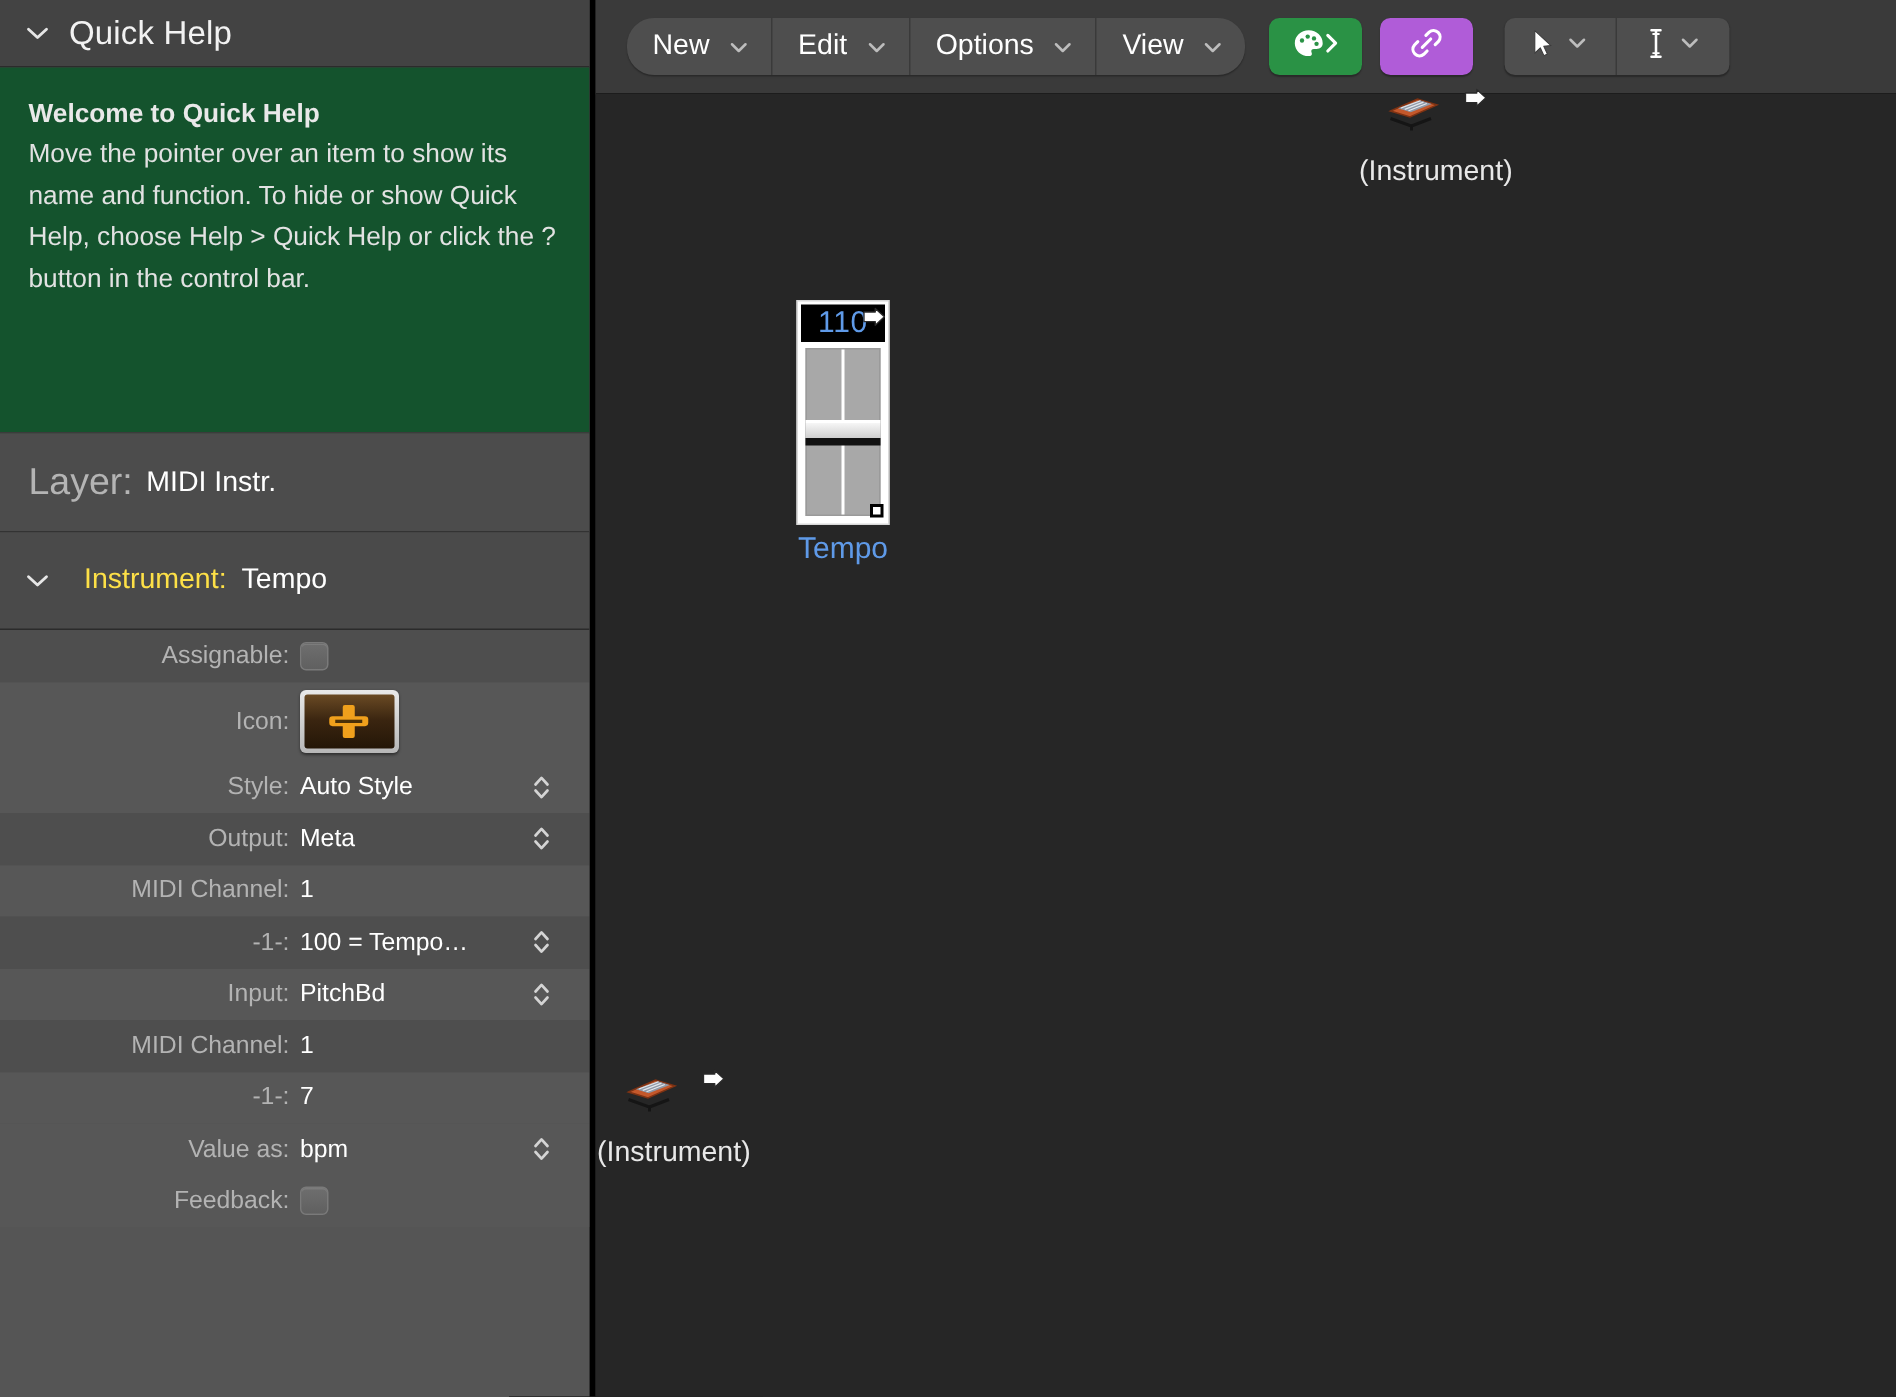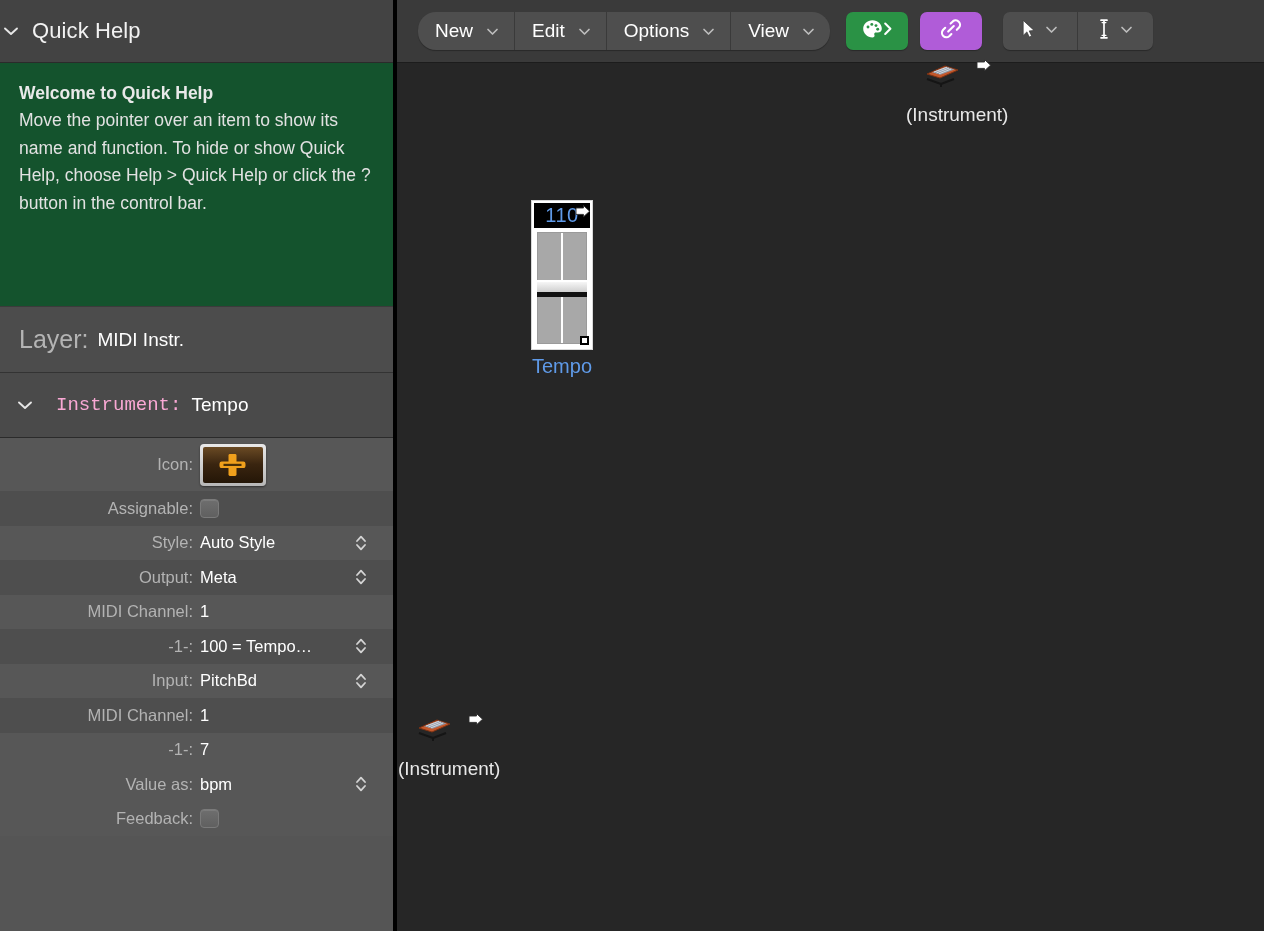--- a/index.html
+++ b/index.html
@@ -17,23 +17,24 @@
   
   #sidebar {
     position: relative;
     width: 393px; height: 931px;
     background: #555555;
     flex: 0 0 393px;
     overflow: hidden;
   }
 
   .qh-header {
-    height: 63px;
+    height: 45px;
     background: #434343;
     display: flex; align-items: center;
+    padding-left: 14px;
     border-bottom: 1px solid #2b2b2b;
   }
   .chev {
     width: 22px; height: 22px;
     display: inline-flex; align-items: center; justify-content: center;
     margin-right: 10px;
     flex: 0 0 22px;
   }
   .chev svg { display:block; }
   .qh-title {
@@ -71,21 +72,21 @@
   .layer-label { color: #b4b4b4; font-size: 25px; }
   .layer-value { color: #ffffff; font-size: 19px; margin-left: 9px; }
 
   .instr-row {
     height: 65px;
     background: #4a4a4a;
     display: flex; align-items: center;
     border-bottom: 1px solid #2b2b2b;
     padding-left: 14px;
   }
-  .instr-label { color: #f9a8d4; font-size: 19px; margin-left: 10px; font-family: Liberation Mono, monospace;}
+  .instr-label { color: #fde047; font-size: 19px; margin-left: 10px;}
   .instr-value { color: #ffffff; font-size: 19px; margin-left: 10px; }
 
   
   .param {
     display: flex;
     align-items: center;
     height: 34.5px;
     padding-right: 14px;
     position: relative;
   }
@@ -329,35 +330,35 @@
       <span class="chev">
         <svg width="20" height="20" viewBox="0 0 20 20">
           <path d="M4 7.5 L10 13 L16 7.5" fill="none" stroke="#e6e6e6" stroke-width="1.9" stroke-linecap="round" stroke-linejoin="round"></path>
         </svg>
       </span>
       <span class="instr-label">Instrument:</span>
       <span class="instr-value">Tempo</span>
     </div>
 
     <div id="param-list">
+        <div class="param even">
+          <div class="p-label">Assignable:</div>
+          <div class="checkbox"></div>
+        </div>
         <div class="param odd tall">
           <div class="p-label">Icon:</div>
           <div class="icon-swatch">
             <div class="icon-swatch-inner">
               <svg width="52" height="30" viewBox="0 0 52 30">
                 <rect x="21.5" y="4" width="8" height="22" rx="1.4" fill="#f0a01c"></rect>
                 <rect x="12.5" y="11.5" width="26" height="6.6" rx="2.2" fill="#f0a01c"></rect>
                 <rect x="16.5" y="13.8" width="18" height="2.2" fill="#4a3008"></rect>
               </svg>
             </div>
           </div>
-        </div>
-        <div class="param even">
-          <div class="p-label">Assignable:</div>
-          <div class="checkbox"></div>
         </div>
         <div class="param odd">
           <div class="p-label">Style:</div>
           <div class="p-value"><span>Auto Style</span></div>
           <div class="stepper">
             <svg width="14" height="22" viewBox="0 0 14 22">
               <path d="M3 9 L7 4.6 L11 9" fill="none" stroke="#d4d4d4" stroke-width="1.8" stroke-linecap="round" stroke-linejoin="round"></path>
               <path d="M3 13 L7 17.4 L11 13" fill="none" stroke="#d4d4d4" stroke-width="1.8" stroke-linecap="round" stroke-linejoin="round"></path>
             </svg>
           </div>

